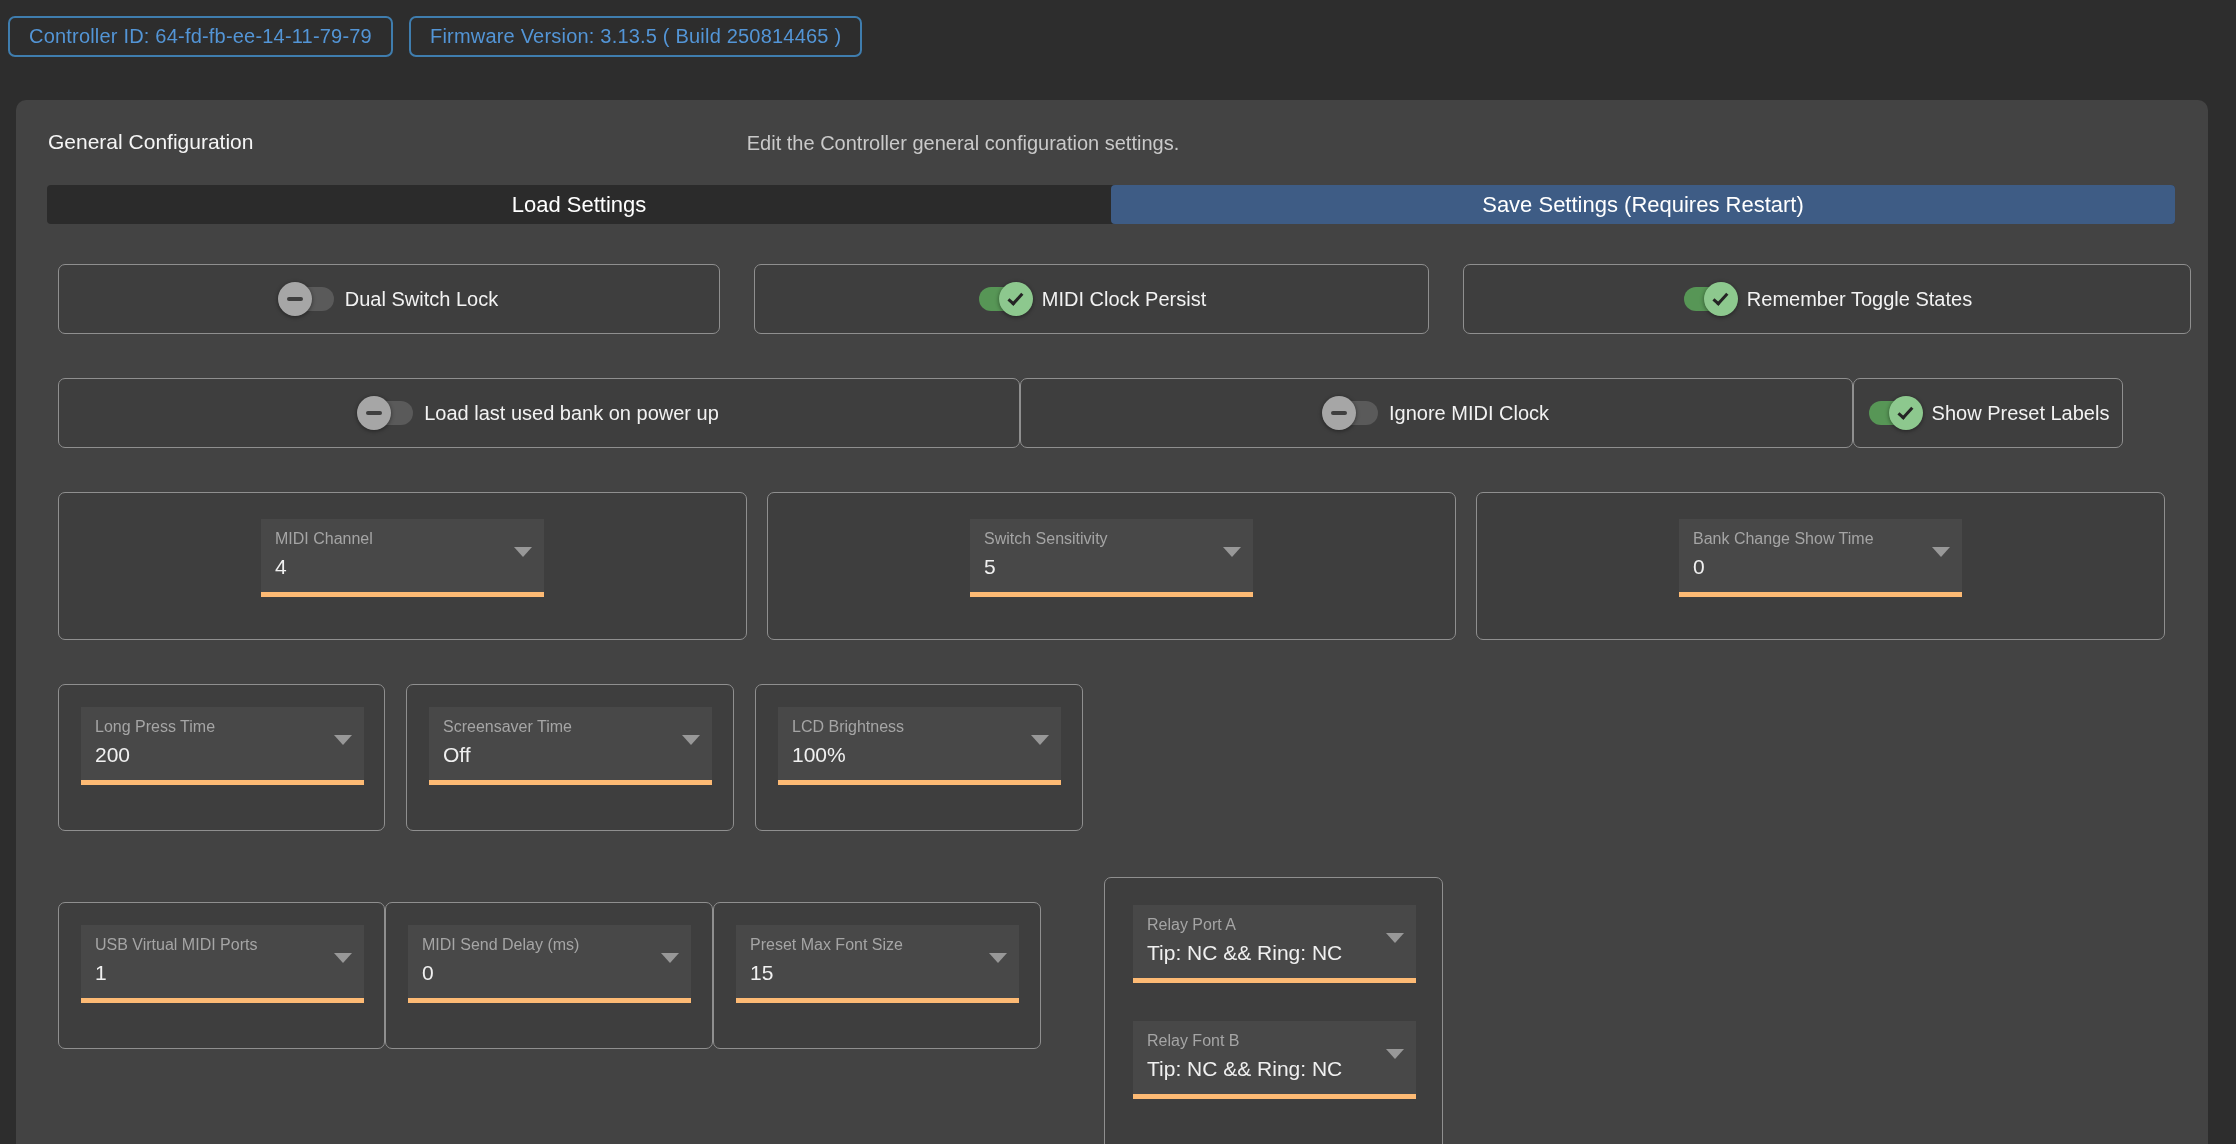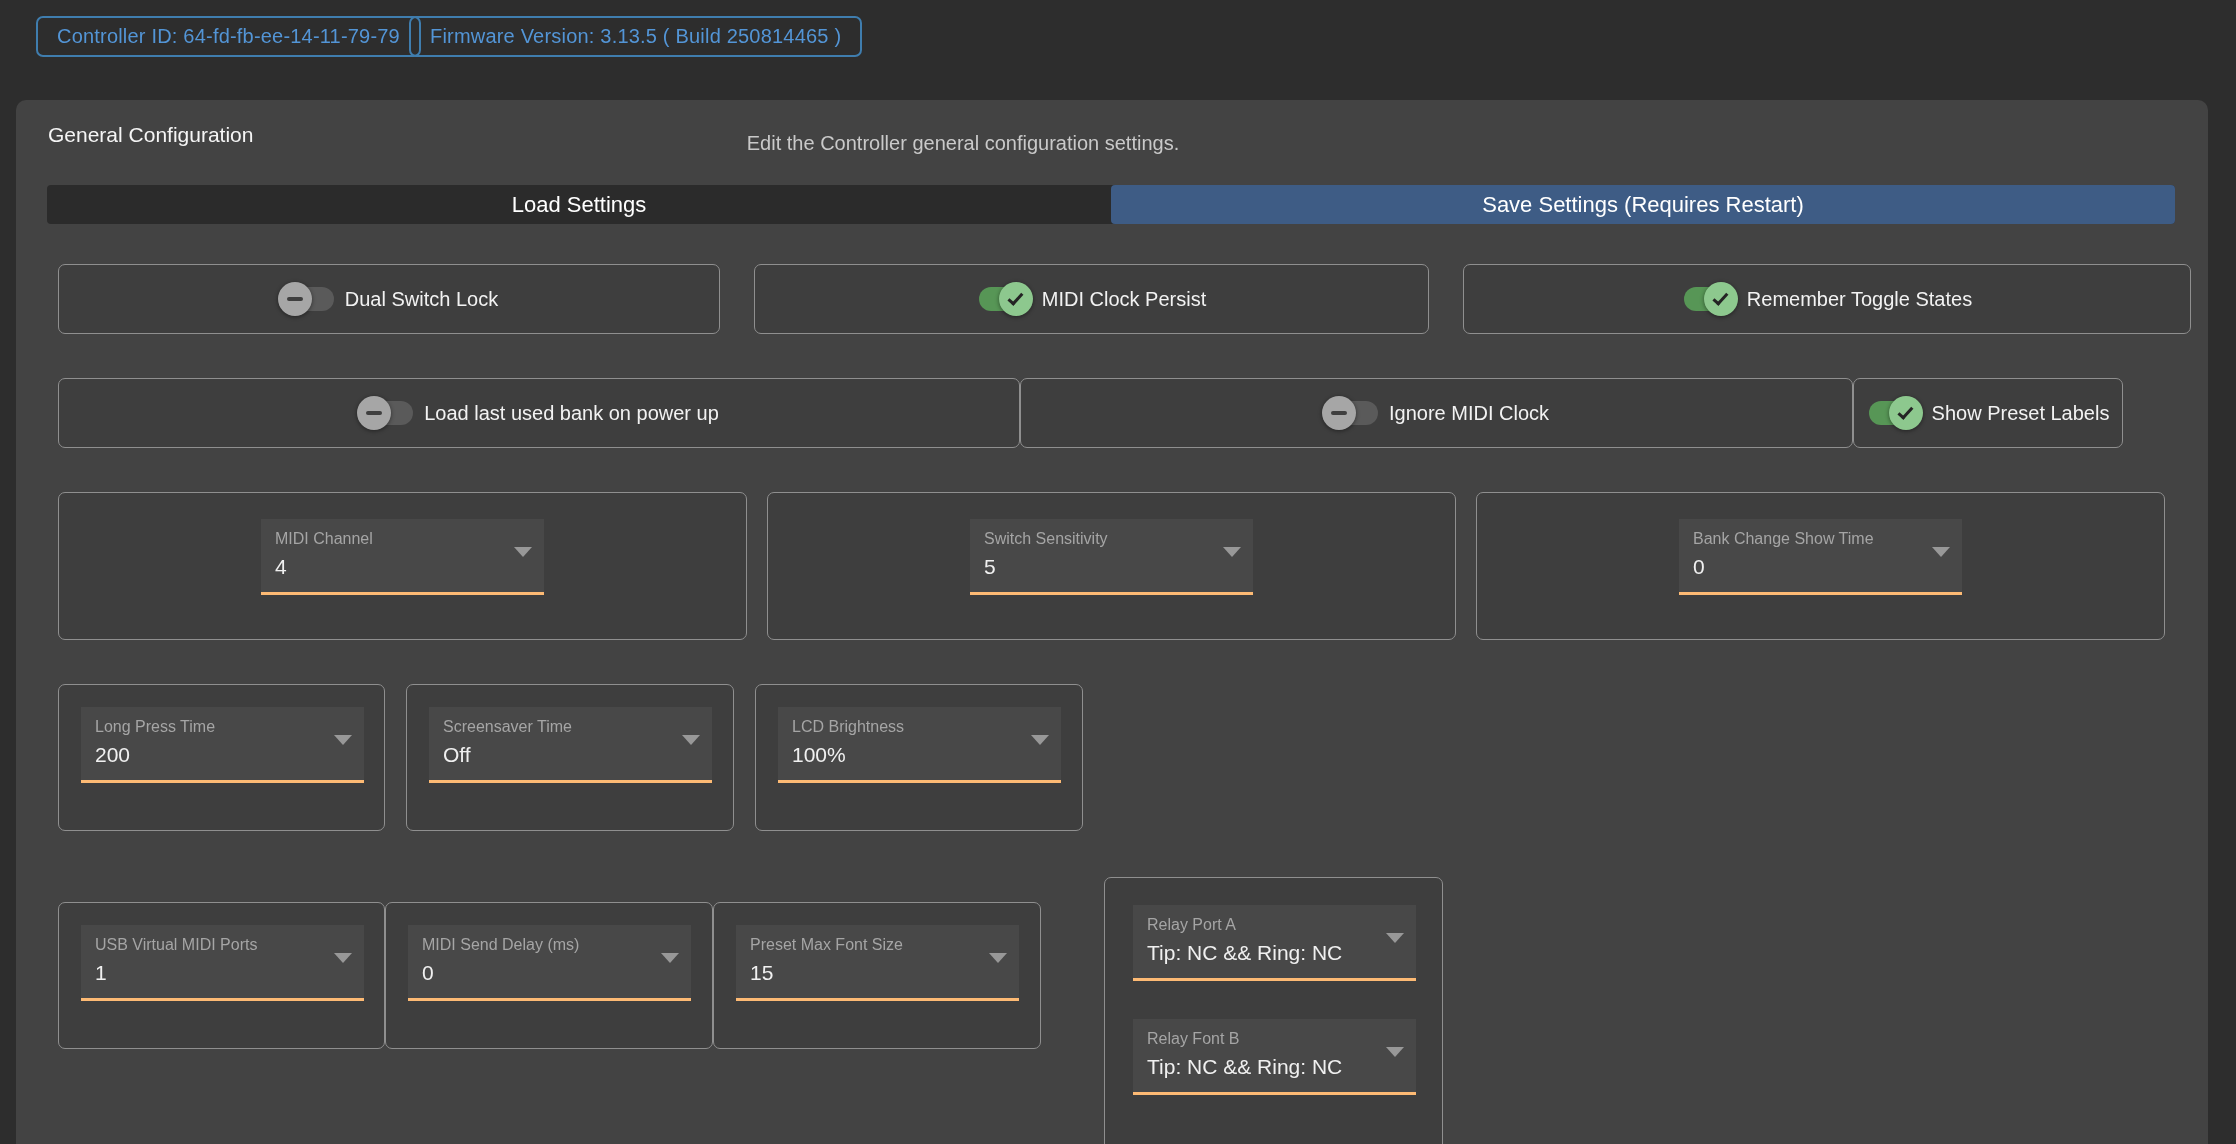--- a/index.html
+++ b/index.html
@@ -13,32 +13,32 @@
 
   
   .top-badge {
     position:absolute; top:16px; height:41px;
     display:flex; align-items:center;
     padding:0 19px;
     border:2px solid #3f7dae; border-radius:7px;
     color:#5395d6; font-size:20px; letter-spacing:.2px;
     background:transparent; cursor:pointer;
   }
-  #badge-controller { left:36px; }
+  #badge-controller { left:8px; }
   #badge-firmware  { left:409px; }
 
   
   .panel {
     position:absolute; left:16px; top:100px;
     width:2192px; height:1200px;
     background:#434343; border-radius:10px;
     overflow:hidden;
   }
   .panel-title {
-    position:absolute; left:32px; top:23px;
+    position:absolute; left:32px; top:30px;
     font-size:21px; color:#f5f5f5; font-weight:400;
   }
   .panel-subtitle {
     position:absolute; left:947px; top:32px;
     transform:translateX(-50%);
     font-size:20px; color:#c9c9c9; white-space:nowrap;
   }
 
   
   .tabbar {
@@ -88,21 +88,21 @@
     width:15px; height:8px;
     border-left:3px solid #242424; border-bottom:3px solid #242424;
     transform:rotate(-48deg) translate(1px,-1px);
   }
   .tlabel { margin-left:11px; font-size:20px; color:#f2f2f2; white-space:nowrap; }
 
   
   .dd {
     width:283px; position:relative;
     background:#484848;
-    border-bottom:3px solid #fdba74;
+    border-bottom:5px solid #fdba74;
     padding:11px 14px 13px 14px;
     cursor:pointer;
   }
   .dd .lbl { font-size:16px; color:#a5a5a5; white-space:nowrap; }
   .dd .val { font-size:21px; color:#f0f0f0; margin-top:7px; white-space:nowrap; }
   .dd .caret {
     position:absolute; right:12px; top:28px;
     width:0; height:0;
     border-left:9px solid transparent; border-right:9px solid transparent;
     border-top:10px solid #989898;

